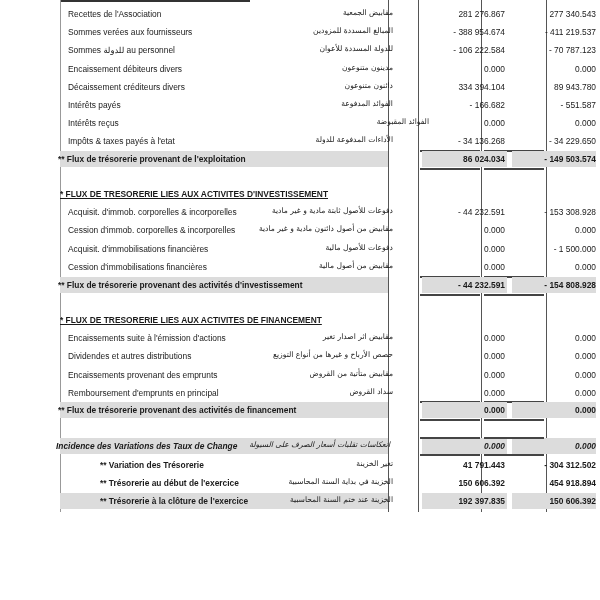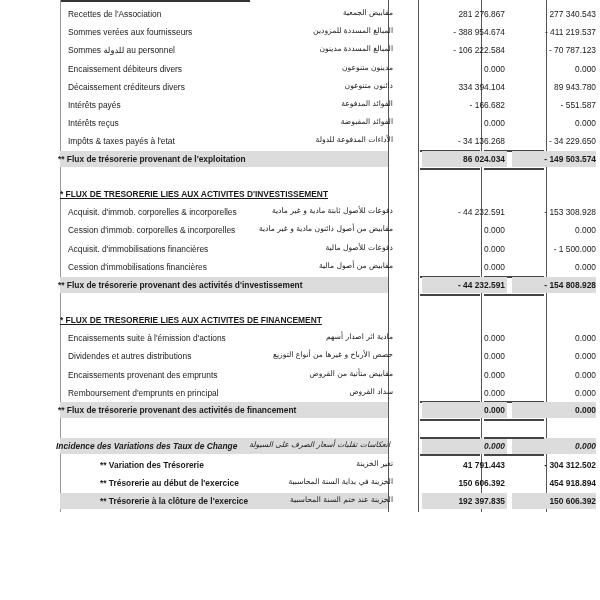--- a/index.html
+++ b/index.html
@@ -44,21 +44,21 @@
         <span class="v2" style="left:452px;width:84px;">277 340.543</span>
       </div>
       <div class="row" style="top: 24.2px;">
         <span class="fr" style="left:8px;">Sommes verées aux fournisseurs</span>
         <span class="ar">المبالغ المسددة للمزودين</span>
         <span class="v1" style="left:362px;width:83px;">- 388 954.674</span>
         <span class="v2" style="left:452px;width:84px;">- 411 219.537</span>
       </div>
       <div class="row" style="top: 42.4px;">
         <span class="fr" style="left:8px;">Sommes للدولة au personnel</span>
-        <span class="ar">المبالغ المسددة مدينون</span>
+        <span class="ar">للدولة المسددة للأعوان</span>
         <span class="v1" style="left:362px;width:83px;">- 106 222.584</span>
         <span class="v2" style="left:452px;width:84px;">- 70 787.123</span>
       </div>
       <div class="row" style="top: 60.6px;">
         <span class="fr" style="left:8px;">Encaissement débiteurs divers</span>
         <span class="ar">مدينون متنوعون</span>
         <span class="v1" style="left:362px;width:83px;">0.000</span>
         <span class="v2" style="left:452px;width:84px;">0.000</span>
       </div>
       <div class="row" style="top: 78.8px;">
@@ -66,21 +66,21 @@
         <span class="ar">دائنون متنوعون</span>
         <span class="v1" style="left:362px;width:83px;">334 394.104</span>
         <span class="v2" style="left:452px;width:84px;">89 943.780</span>
       </div>
       <div class="row" style="top: 97px;">
         <span class="fr" style="left:8px;">Intérêts payés</span>
         <span class="ar">الفوائد المدفوعة</span>
         <span class="v1" style="left:362px;width:83px;">- 166.682</span>
         <span class="v2" style="left:452px;width:84px;">- 551.587</span>
       </div>
-      <div class="row" style="top: 115.2px;">
+      <div class="row" style="top: 115.2px; padding-left: 36px;">
         <span class="fr" style="left:8px;">Intérêts reçus</span>
         <span class="ar">الفوائد المقبوضة</span>
         <span class="v1" style="left:362px;width:83px;">0.000</span>
         <span class="v2" style="left:452px;width:84px;">0.000</span>
       </div>
       <div class="row" style="top: 133.4px;">
         <span class="fr" style="left:8px;">Impôts &amp; taxes payés à l'etat</span>
         <span class="ar">الأداءات المدفوعة للدولة</span>
         <span class="v1" style="left:362px;width:83px;">- 34 136.268</span>
         <span class="v2" style="left:452px;width:84px;">- 34 229.650</span>
@@ -136,21 +136,21 @@
         <span class="v2 bold" style="left:452px;width:84px;">- 154 808.928</span>
       </div>
       <div class="hline" style="left: 412px; top: 294px; width: 60px;"></div>
       <div class="hline" style="left: 476px; top: 294px; width: 60px;"></div>
     </div>
 
   <div class="section-title" style="top:315px;">* FLUX DE TRESORERIE LIES AUX ACTIVITES DE FINANCEMENT</div>
   <div id="fin">
       <div class="row" style="top: 330px;">
         <span class="fr" style="left:8px;">Encaissements suite à l'émission d'actions</span>
-        <span class="ar">مادية اثر اصدار أسهم</span>
+        <span class="ar">مقابيض اثر اصدار تغير</span>
         <span class="v1" style="left:362px;width:83px;">0.000</span>
         <span class="v2" style="left:452px;width:84px;">0.000</span>
       </div>
       <div class="row" style="top: 348.3px;">
         <span class="fr" style="left:8px;">Dividendes et autres distributions</span>
         <span class="ar">حصص الأرباح و غيرها من أنواع التوزيع</span>
         <span class="v1" style="left:362px;width:83px;">0.000</span>
         <span class="v2" style="left:452px;width:84px;">0.000</span>
       </div>
       <div class="row" style="top: 366.6px;">

